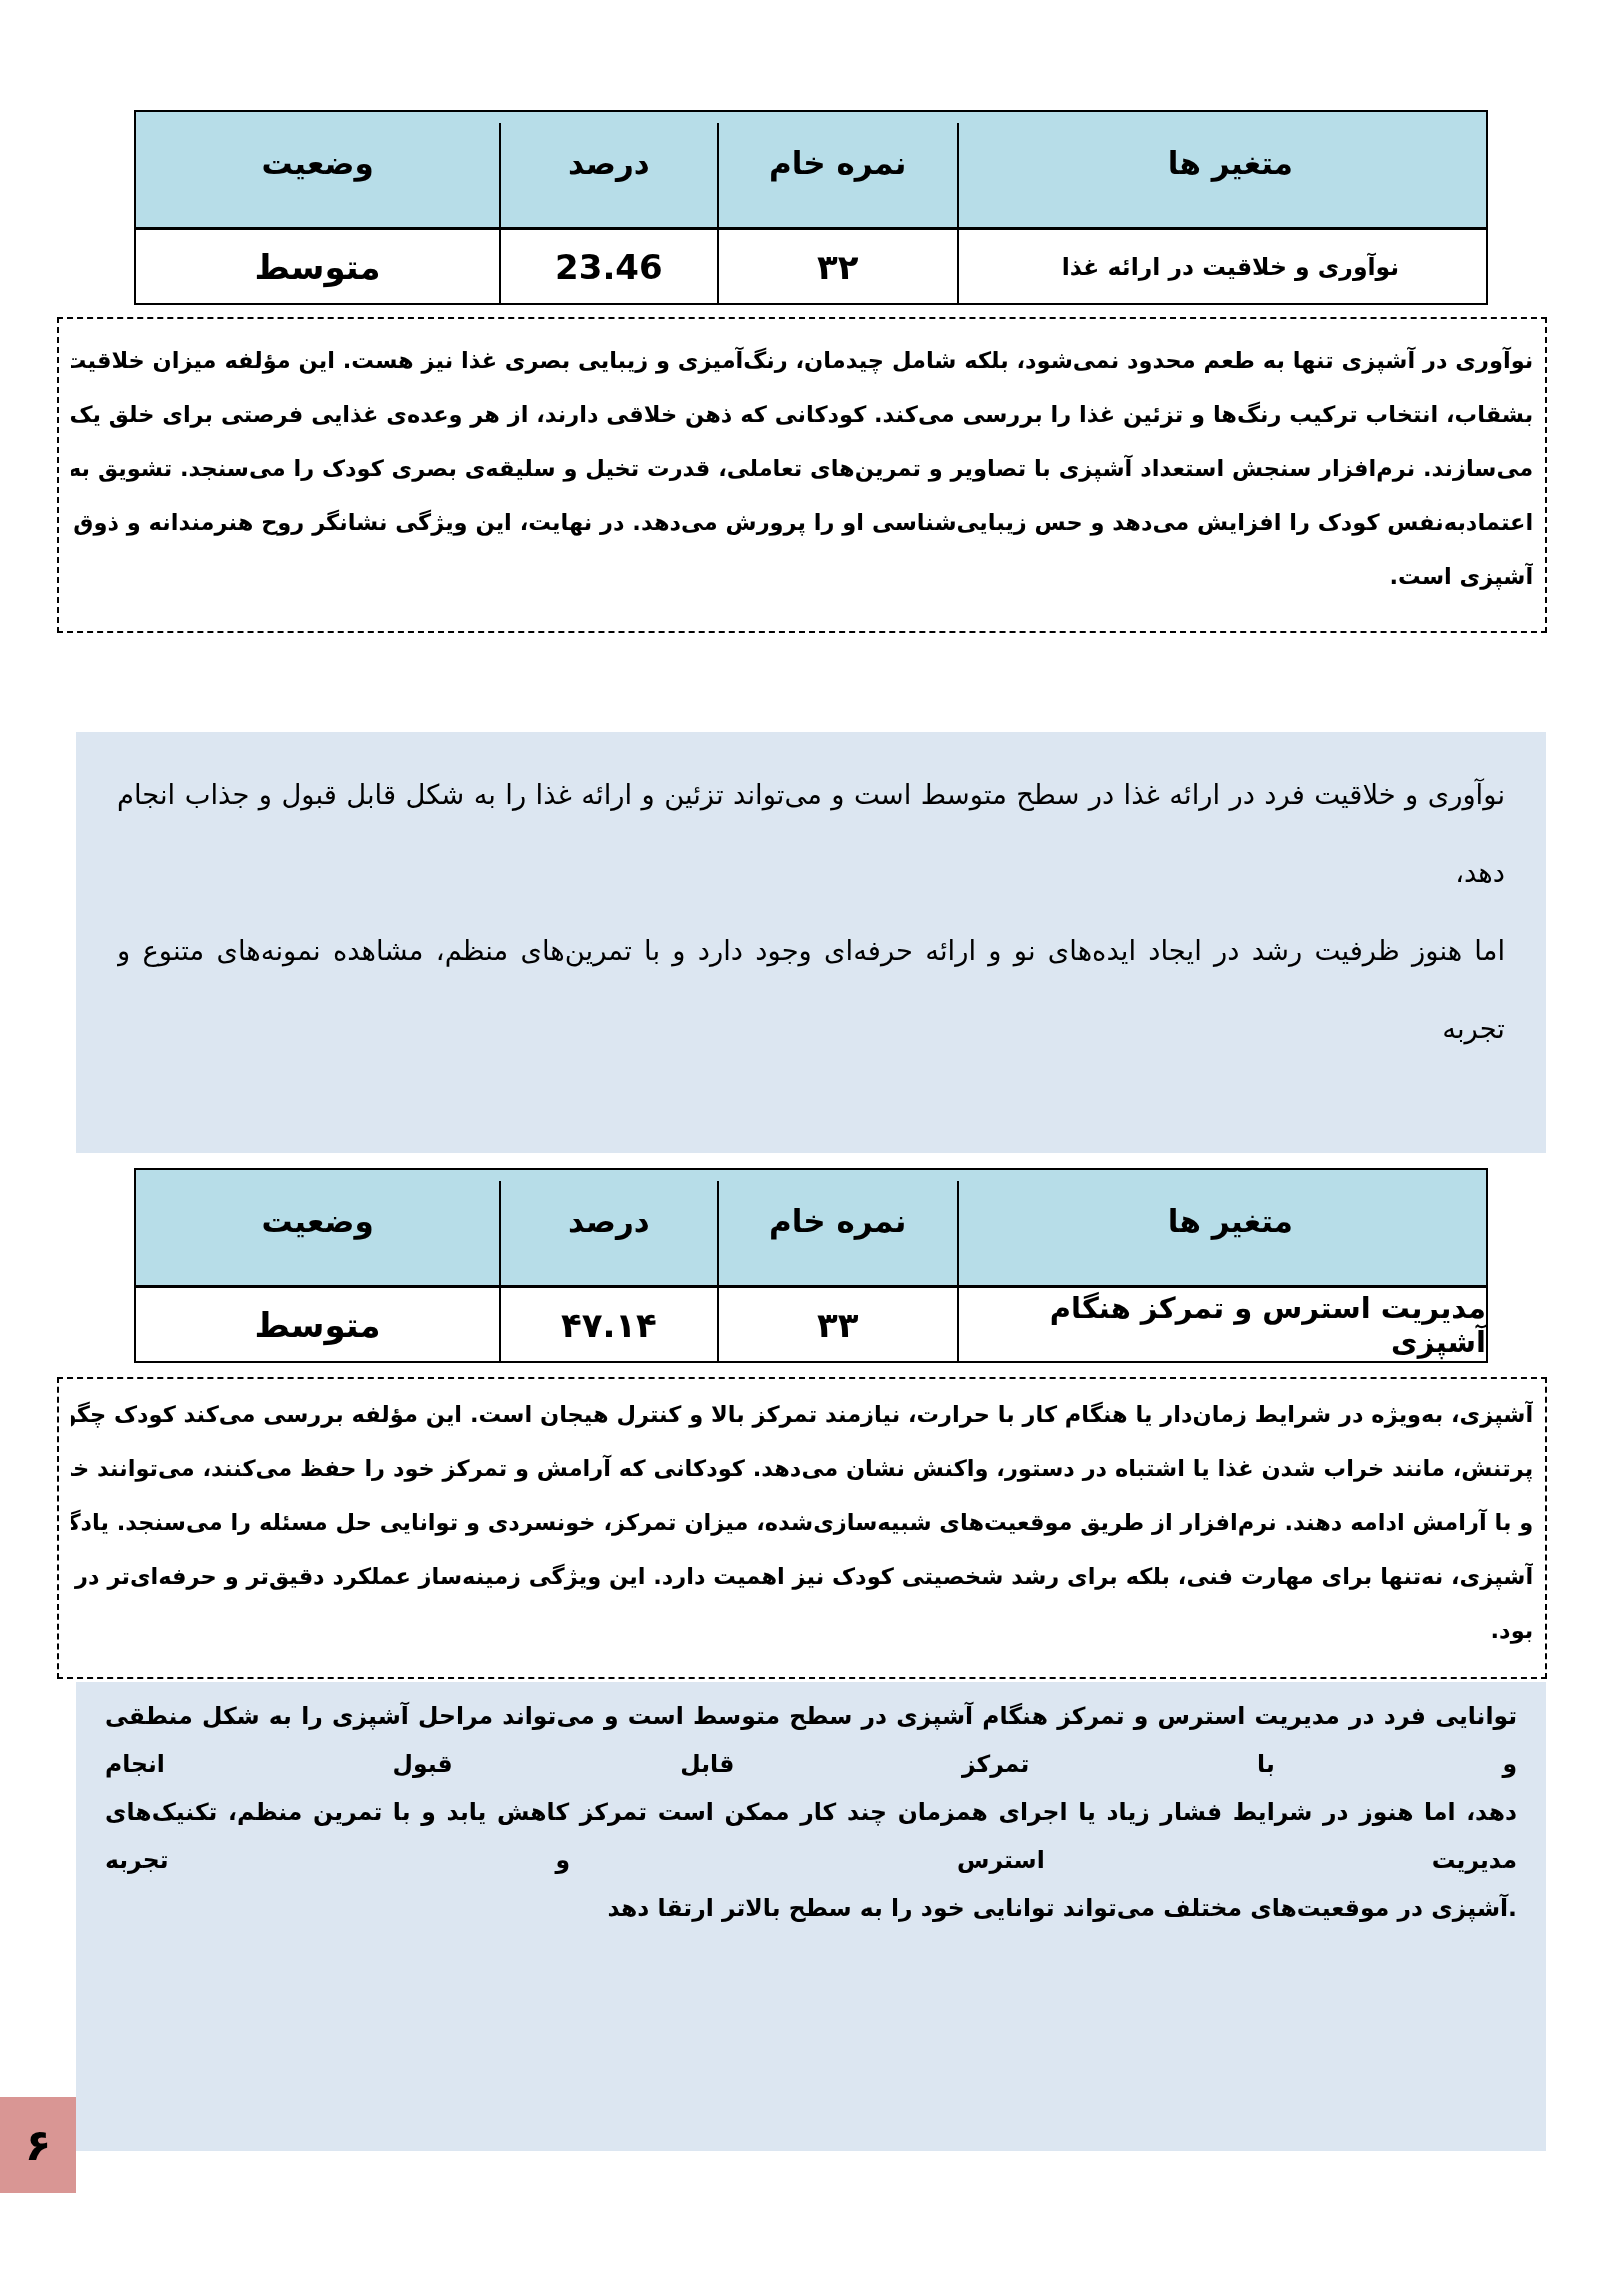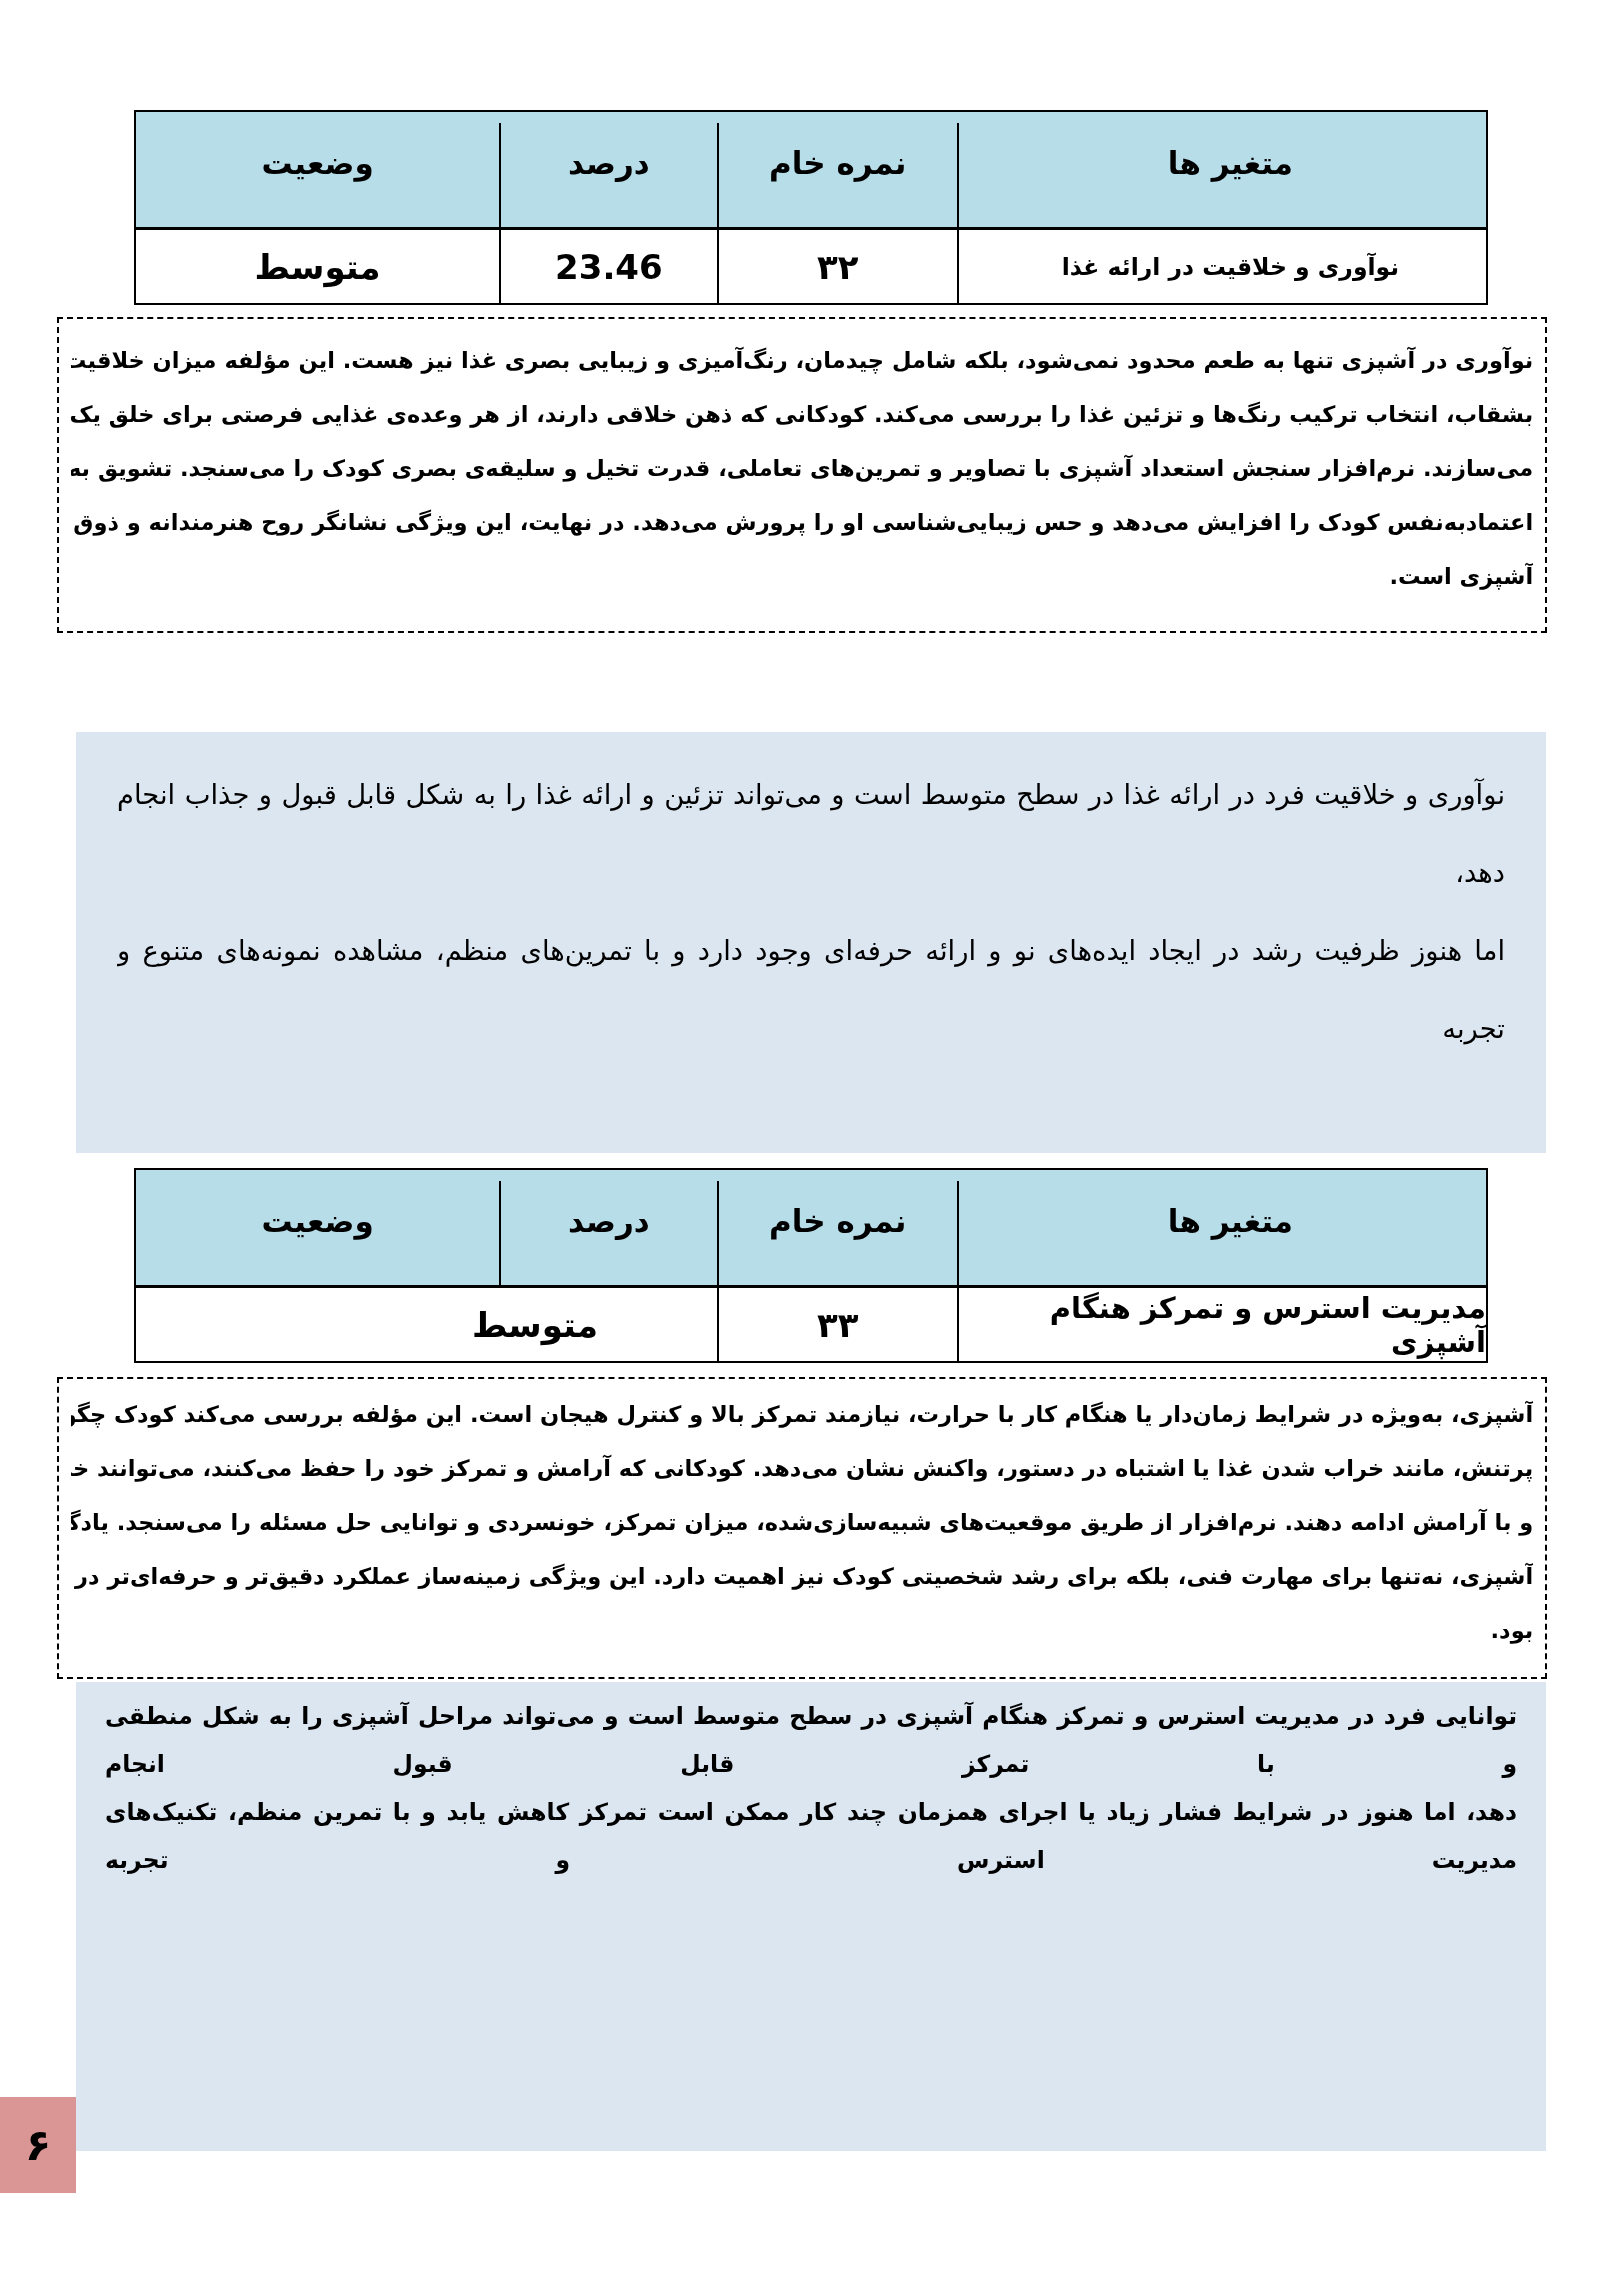--- a/index.html
+++ b/index.html
@@ -161,33 +161,35 @@
   <div class="score-table" id="table2">
     <div class="thead">
       <div class="cell c-var">متغیر ها</div>
       <div class="cell c-raw">نمره خام</div>
       <div class="cell c-pct">درصد</div>
       <div class="cell c-sta">وضعیت</div>
     </div>
     <div class="trow">
       <div class="cell c-var">مدیریت استرس و تمرکز هنگام آشپزی</div>
       <div class="cell c-raw">۳۳</div>
+      <div class="cell c-pct">۴۷.۱۴</div>
       <div class="cell c-sta">متوسط</div>
     </div>
   </div>
 
   <div class="desc-box" id="desc2">
     <div class="tline">آشپزی، به‌ویژه در شرایط زمان‌دار یا هنگام کار با حرارت، نیازمند تمرکز بالا و کنترل هیجان است. این مؤلفه بررسی می‌کند کودک چگونه در موقعیت‌های</div>
     <div class="tline">پرتنش، مانند خراب شدن غذا یا اشتباه در دستور، واکنش نشان می‌دهد. کودکانی که آرامش و تمرکز خود را حفظ می‌کنند، می‌توانند خطاها را اصلاح کرده</div>
     <div class="tline">و با آرامش ادامه دهند. نرم‌افزار از طریق موقعیت‌های شبیه‌سازی‌شده، میزان تمرکز، خونسردی و توانایی حل مسئله را می‌سنجد. یادگیری کنترل استرس در</div>
     <div class="tline">آشپزی، نه‌تنها برای مهارت فنی، بلکه برای رشد شخصیتی کودک نیز اهمیت دارد. این ویژگی زمینه‌ساز عملکرد دقیق‌تر و حرفه‌ای‌تر در آشپزی آینده خواهد</div>
     <div class="tline tline-end">بود.</div>
   </div>
 
   <div class="result-box" id="result2">
     <div class="tline">توانایی فرد در مدیریت استرس و تمرکز هنگام آشپزی در سطح متوسط است و می‌تواند مراحل آشپزی را به شکل منطقی و با تمرکز قابل قبول انجام</div>
     <div class="tline">دهد، اما هنوز در شرایط فشار زیاد یا اجرای همزمان چند کار ممکن است تمرکز کاهش یابد و با تمرین منظم، تکنیک‌های مدیریت استرس و تجربه</div>
+    <div class="tline tline-end">.آشپزی در موقعیت‌های مختلف می‌تواند توانایی خود را به سطح بالاتر ارتقا دهد</div>
   </div>
 
   <div class="page-number">۶</div>
 
 </div>
 
 
 </body></html>

